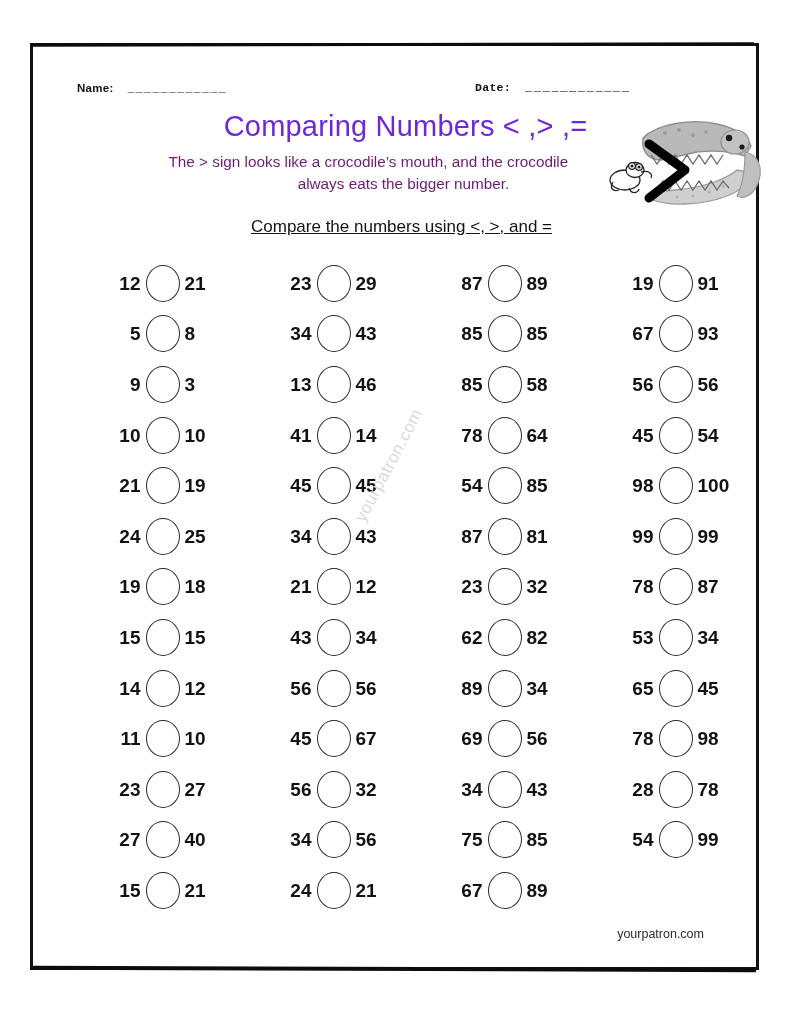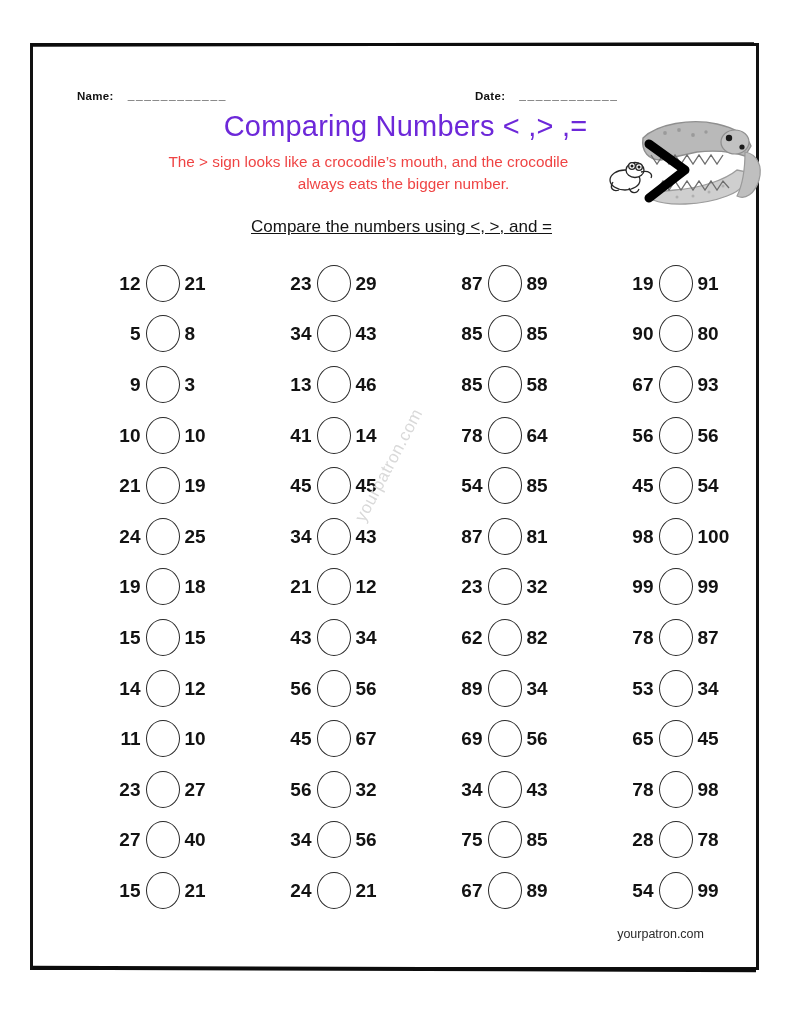--- a/index.html
+++ b/index.html
@@ -41,32 +41,32 @@
     position: absolute;
     left: 0px; bottom: -4px;
     width: 100%; height: 4px;
     background: #0c0c0c;
     transform: rotate(0.18deg);
   }
 
   
   #meta-row {
     position: absolute;
-    left: 0; top: 8px;
+    left: 0; top: 0;
     width: 100%;
     height: 40px;
   }
   .meta-field {
     position: absolute;
     display: flex;
     align-items: baseline;
     gap: 14px;
   }
   #name-field { left: 44px; top: 35px; }
-  #date-field { left: 442px; top: 35px; }
+  #date-field { left: 442px; top: 35px; font-family: Liberation Mono, monospace; }
   .meta-label {
     font-size: 11.5px;
     font-weight: 700;
     letter-spacing: 0.3px;
     color: #111;
   }
   .meta-blank {
     font-size: 12px;
     font-weight: 700;
     letter-spacing: 1.6px;
@@ -92,21 +92,21 @@
     padding-left: 22px;
     line-height: 1.18;
     white-space: pre;
   }
   #subtitle {
     margin: 6px auto 0 auto;
     width: 470px;
     padding-left: 18px;
     font-size: 15.3px;
     line-height: 1.42;
-    color: #ef4444;
+    color: #701a75;
     text-align: center;
   }
   #subtitle .sub-l1 { display: block; text-align: left; }
   #subtitle .sub-l2 { display: block; text-align: center; }
   #instruction {
     margin: 22px auto 0 auto;
     font-size: 17px;
     color: #131313;
     text-align: center;
     padding-left: 14px;
@@ -458,25 +458,20 @@
           <span class="num num-right">89</span>
         </div>
       </div>
       <div class="problem-column">
         <div class="problem-row">
           <span class="num num-left">19</span>
           <span class="answer-circle"></span>
           <span class="num num-right">91</span>
         </div>
         <div class="problem-row">
-          <span class="num num-left">90</span>
-          <span class="answer-circle"></span>
-          <span class="num num-right">80</span>
-        </div>
-        <div class="problem-row">
           <span class="num num-left">67</span>
           <span class="answer-circle"></span>
           <span class="num num-right">93</span>
         </div>
         <div class="problem-row">
           <span class="num num-left">56</span>
           <span class="answer-circle"></span>
           <span class="num num-right">56</span>
         </div>
         <div class="problem-row">

